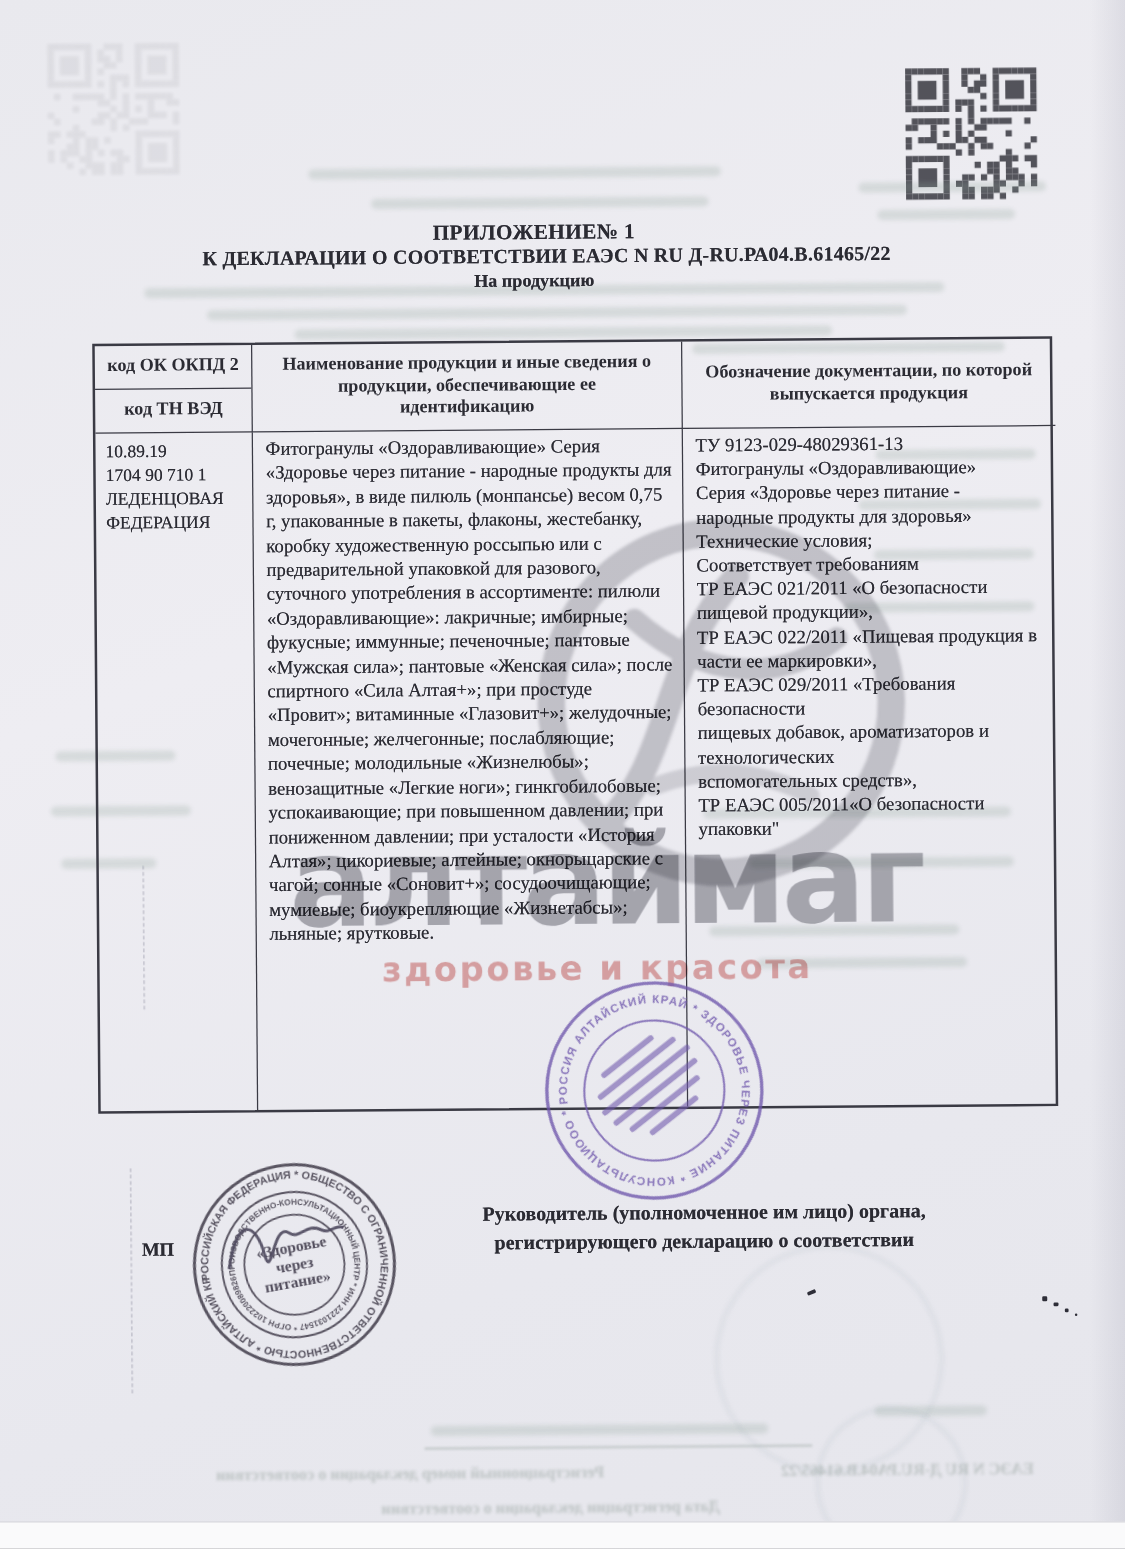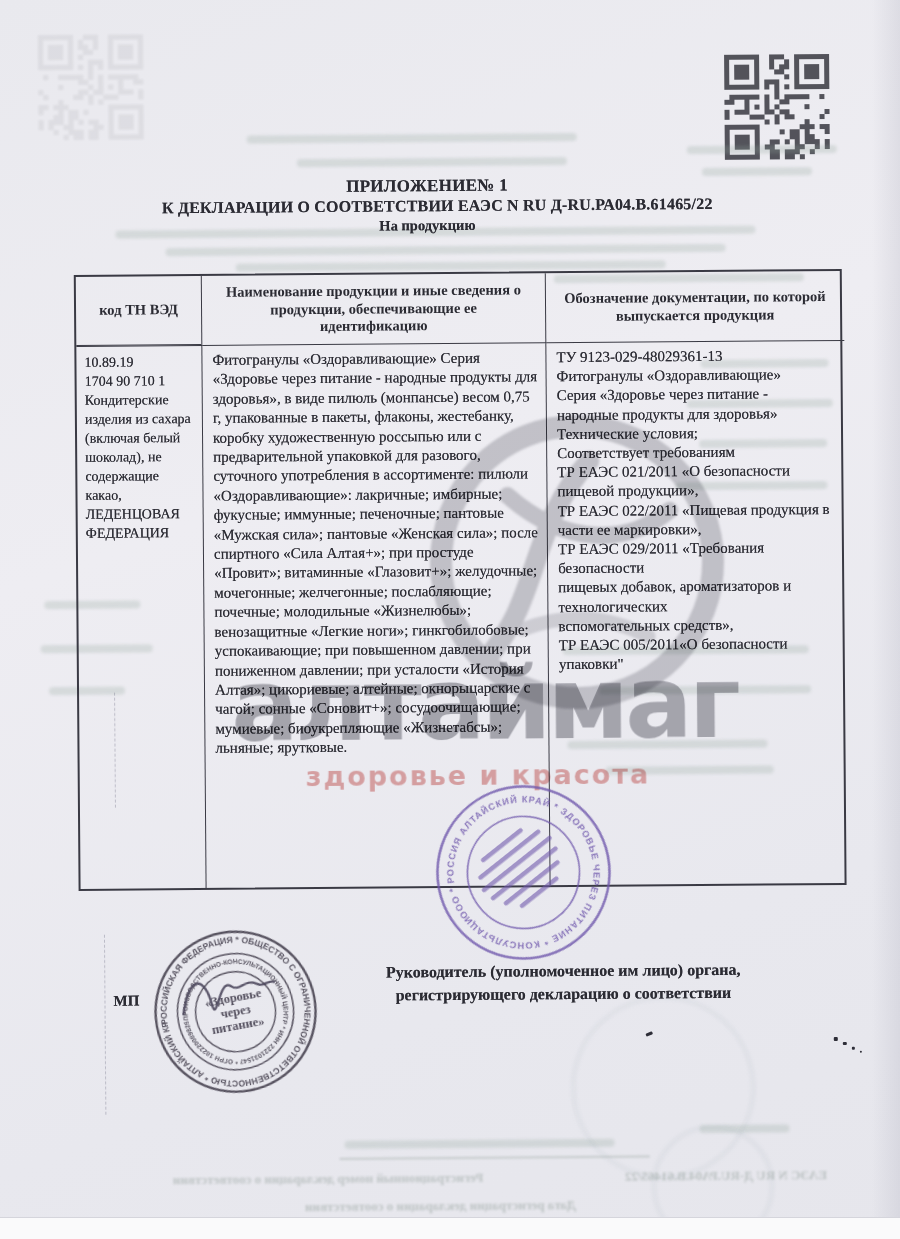--- a/index.html
+++ b/index.html
@@ -473,35 +473,35 @@
         <div class="ghost-bar" style="left: 340px; top: 1140px; width: 270px;"></div>
         <div class="ghost-bar" style="left: 695px; top: 1127px; width: 90px;"></div>
       </div>
 
     <div class="abs title1 doc-text">ПРИЛОЖЕНИЕ№ 1</div>
     <div class="abs title2 doc-text">К ДЕКЛАРАЦИИ О СООТВЕТСТВИИ ЕАЭС N RU Д-RU.РА04.В.61465/22</div>
     <div class="abs title3 doc-text">На продукцию</div>
 
     <div class="abs dtable">
       <div class="cell hdr hdr-codes">
+        <div>код ОК ОКПД 2</div>
         <div>код ТН ВЭД</div>
       </div>
       <div class="cell hdr">
         <div style="max-width:306px;margin:0 auto;">Наименование продукции и иные сведения о продукции, обеспечивающие ее идентификацию</div>
       </div>
       <div class="cell hdr last-col">
         <div style="max-width:282px;margin:0 auto;">Обозначение документации, по которой выпускается продукция</div>
       </div>
 
       <div class="cell body body-c1 doc-text">
         <div class="codes">
           <div>10.89.19</div>
           <div>1704 90 710 1</div>
         </div>
-        <div>Кондитерские изделия из сахара (включая белый шоколад), не содержащие какао,</div>
         <div class="caps">ЛЕДЕНЦОВАЯ ФЕДЕРАЦИЯ</div>
       </div>
       <div class="cell body body-c2 doc-text">
         <span>Фитогранулы «Оздоравливающие» Серия «Здоровье через питание  - народные продукты для здоровья», в виде пилюль (монпансье) весом 0,75 г, упакованные в пакеты, флаконы, жестебанку, коробку художественную россыпью или с предварительной упаковкой для разового, суточного употребления в ассортименте: пилюли «Оздоравливающие»: лакричные; имбирные; фукусные; иммунные; печеночные; пантовые «Мужская сила»; пантовые «Женская сила»; после спиртного «Сила Алтая+»; при простуде «Провит»; витаминные «Глазовит+»; желудочные; мочегонные; желчегонные; послабляющие; почечные; молодильные «Жизнелюбы»; венозащитные «Легкие ноги»; гинкгобилобовые; успокаивающие; при повышенном давлении; при пониженном давлении; при усталости «История Алтая»; цикориевые; алтейные; окнорыцарские с чагой; сонные «Соновит+»; сосудоочищающие; мумиевые; биоукрепляющие «Жизнетабсы»; льняные; ярутковые.</span>
       </div>
       <div class="cell body body-c3 last-col doc-text" id="docLines">
           <div>ТУ 9123-029-48029361-13</div>
           <div>Фитогранулы «Оздоравливающие»</div>
           <div>Серия «Здоровье через питание -</div>
           <div>народные продукты для здоровья»</div>

